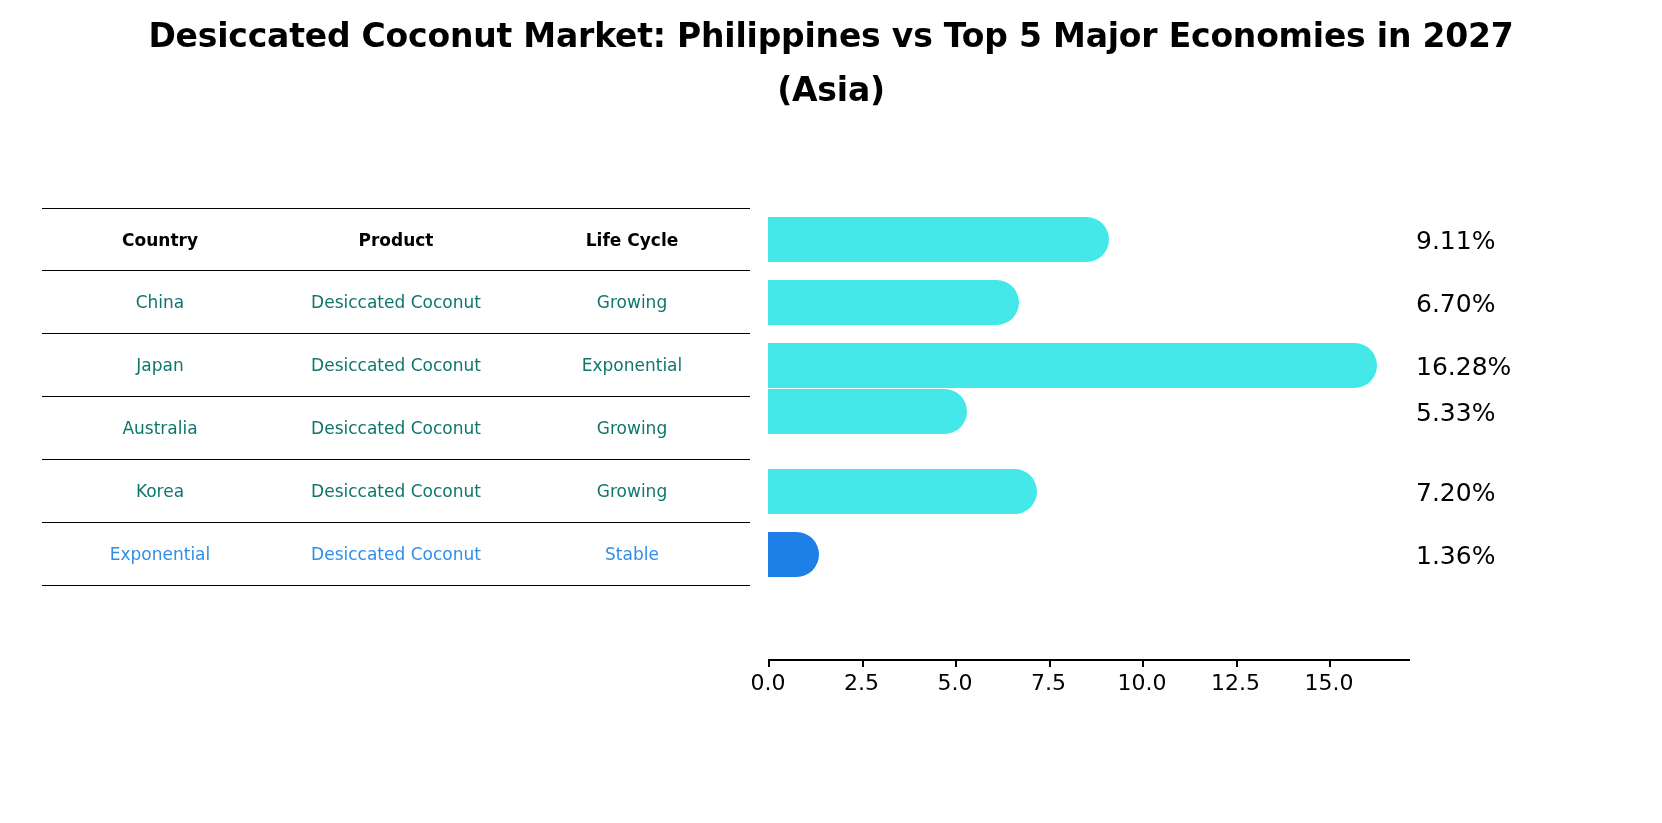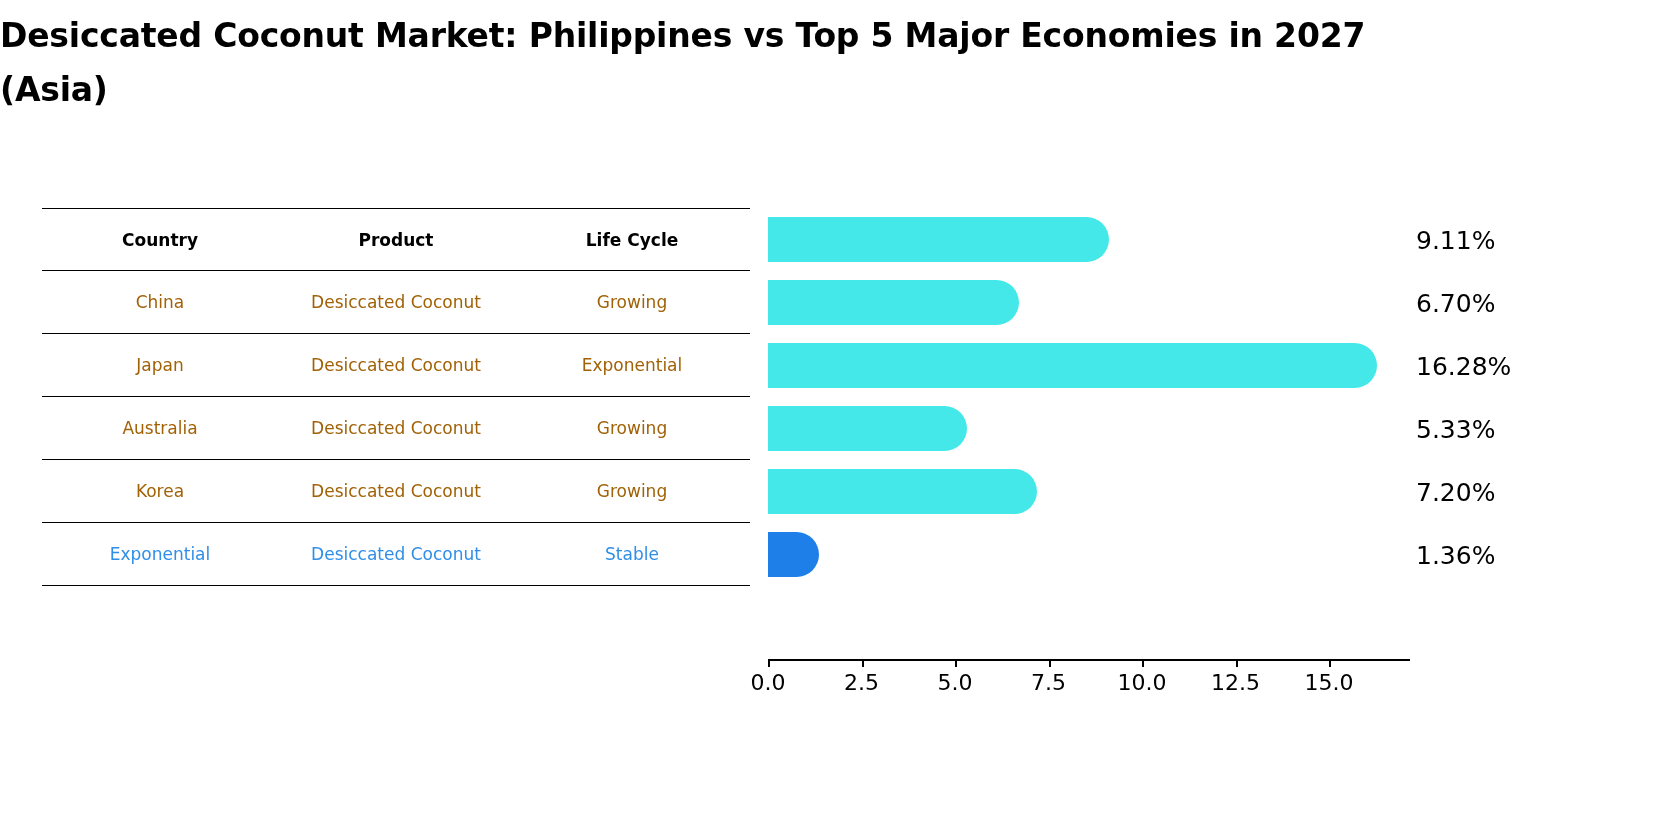--- a/index.html
+++ b/index.html
@@ -16,20 +16,21 @@
     font-family: "DejaVu Sans", "Liberation Sans", sans-serif;
     overflow: hidden;
   }
 
   
   .title-block {
     position: absolute;
     left: 0;
     top: 8px;
     width: 1662px;
+    text-align: center;
   }
   .title-line {
     font-size: 33px;
     font-weight: bold;
     color: #000000;
     line-height: 56px;
     letter-spacing: -0.2px;
     white-space: nowrap;
   }
   .title-line.sub {
@@ -69,21 +70,21 @@
   }
   .tbl thead th {
     font-weight: bold;
     color: #000000;
     font-size: 17px;
     height: 62px;
     border-top: 1.6px solid #000000;
     border-bottom: 1.6px solid #000000;
   }
   .tbl tbody td {
-    color: #a16207;
+    color: #0f766e;
     border-bottom: 1.6px solid #000000;
   }
   .tbl tbody tr.highlight td {
     color: #2f8fe8;
   }
   .col-country { width: 236px; }
   .col-product { width: 236px; }
   .col-life    { width: 236px; }
 
   
@@ -210,21 +211,21 @@
           <div class="bar-label" style="left: 648px;">9.11%</div>
         </div>
         <div class="bar-row" style="top: 63px;">
           <div class="bar" style="left: 0px; width: 250.58px;"></div>
           <div class="bar-label" style="left: 648px;">6.70%</div>
         </div>
         <div class="bar-row" style="top: 126px;">
           <div class="bar" style="left: 0px; width: 608.872px;"></div>
           <div class="bar-label" style="left: 648px;">16.28%</div>
         </div>
-        <div class="bar-row" style="top: 189px;">
+        <div class="bar-row" style="top: 172px;">
           <div class="bar" style="left: 0px; width: 199.342px;"></div>
           <div class="bar-label" style="left: 648px;">5.33%</div>
         </div>
         <div class="bar-row" style="top: 252px;">
           <div class="bar" style="left: 0px; width: 269.28px;"></div>
           <div class="bar-label" style="left: 648px;">7.20%</div>
         </div>
         <div class="bar-row" style="top: 315px;">
           <div class="bar focus" style="left: 0px; width: 50.864px;"></div>
           <div class="bar-label" style="left: 648px;">1.36%</div>

